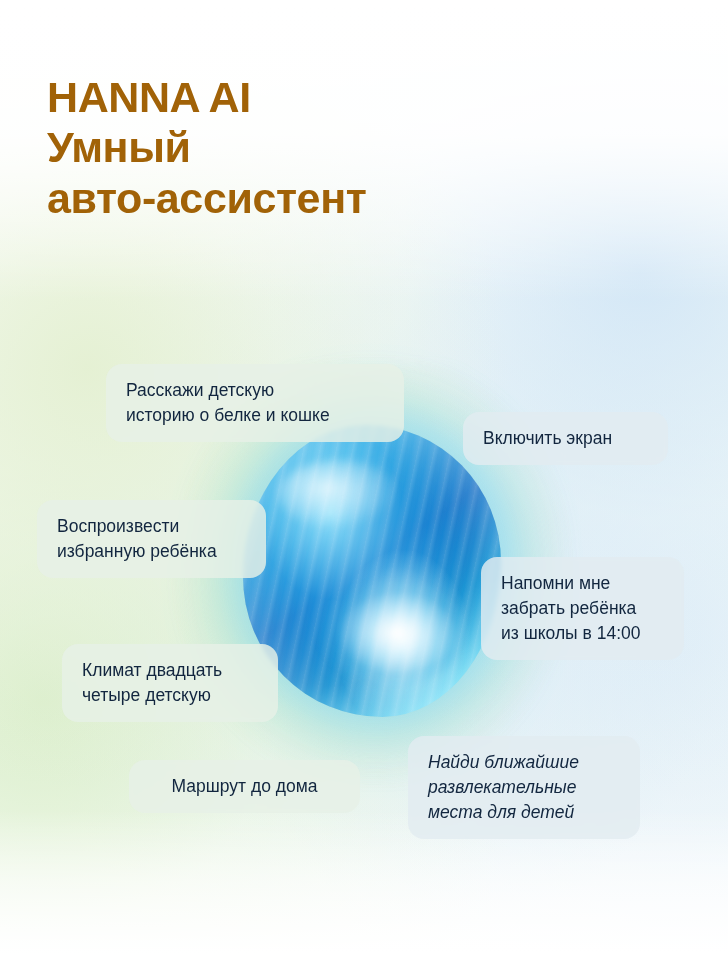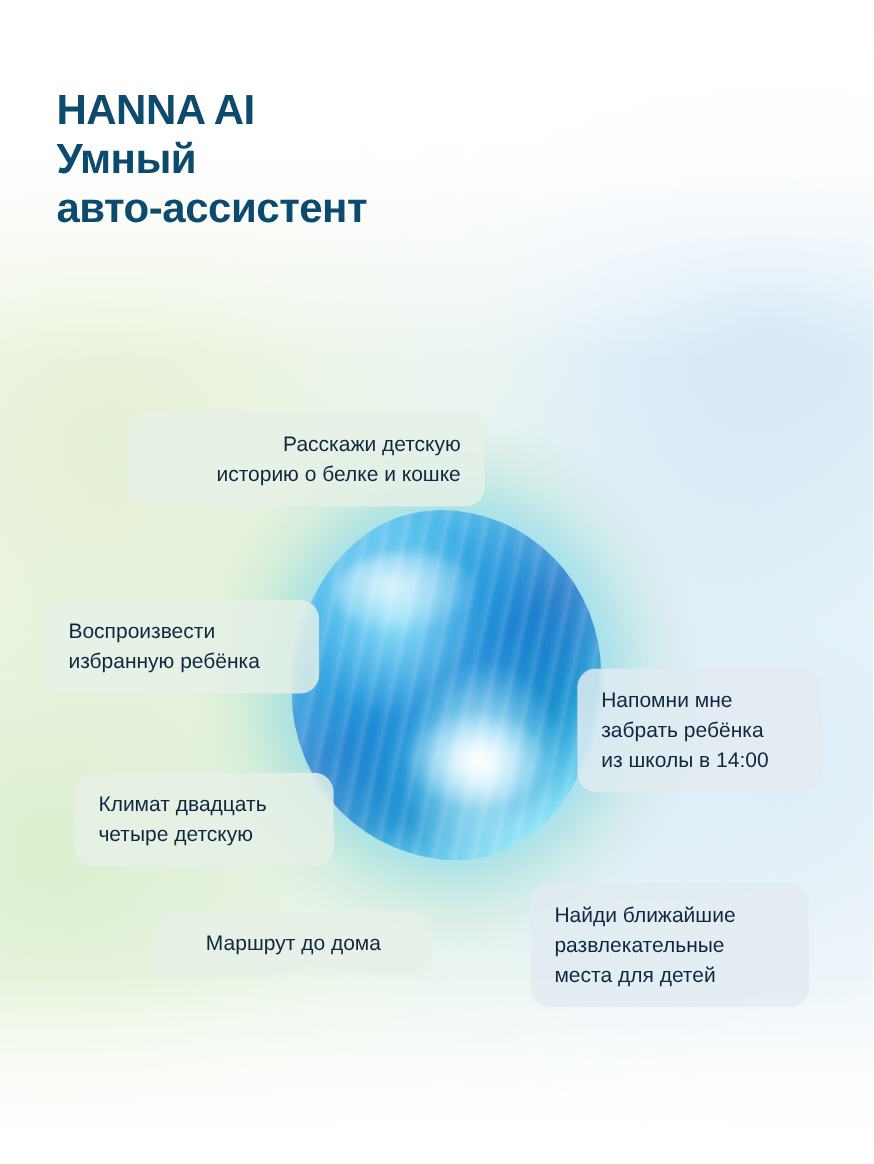--- a/index.html
+++ b/index.html
@@ -46,22 +46,22 @@
     height: 160px;
     background: linear-gradient(0deg, #ffffff 10%, rgba(255,255,255,0.6) 55%, rgba(255,255,255,0) 100%);
   }
 
   
   .headline {
     position: absolute;
     left: 47px;
     top: 72px;
     width: 620px;
-    color: #0c4a6e;
-    font-size: 35px;
+    color: #a16207;
+    font-size: 43px;
     line-height: 1.17;
     font-weight: 700;
     letter-spacing: -0.4px;
     white-space: pre-line;
   }
 
   
   .orb-wrap {
     position: absolute;
     left: 243px;
@@ -138,27 +138,27 @@
     color: #12263f;
     font-size: 17.5px;
     line-height: 1.42;
     font-weight: 400;
     white-space: pre-line;
     backdrop-filter: blur(2px);
   }
   .chip.tint-blue { background: rgba(226,236,240,0.82); }
   .chip.tint-green { background: rgba(231,240,230,0.82); }
 
-  .chip-1 { left: 106px; top: 344px; width: 298px; text-align: right; }
+  .chip-1 { left: 106px; top: 364px; width: 298px; }
   .chip-2 { left: 463px; top: 412px; width: 205px; }
   .chip-3 { left: 37px;  top: 500px; width: 229px; }
   .chip-4 { left: 481px; top: 557px; width: 203px; }
   .chip-5 { left: 62px;  top: 644px; width: 216px; }
   .chip-6 { left: 129px; top: 760px; width: 231px; text-align: center; }
-  .chip-7 { left: 442px; top: 736px; width: 232px; }
+  .chip-7 { left: 408px; top: 736px; width: 232px; font-style: italic; }
 </style>
 </head>
 <body>
 
 <div class="poster">
 
   <div class="bg-layer"></div>
   <div class="bg-top-white"></div>
   <div class="bg-bottom-white"></div>
 
@@ -169,20 +169,21 @@
   <div class="orb-wrap">
     <div class="orb-glow"></div>
     <div class="orb">
       <div class="orb-sheen"></div>
       <div class="orb-swirl"></div>
     </div>
   </div>
 
   <div class="chip chip-1 tint-green">Расскажи детскую
 историю о белке и кошке</div>
+  <div class="chip chip-2 tint-blue">Включить экран</div>
   <div class="chip chip-3 tint-green">Воспроизвести
 избранную ребёнка</div>
   <div class="chip chip-4 tint-blue">Напомни мне
 забрать ребёнка
 из школы в 14:00</div>
   <div class="chip chip-5 tint-green">Климат двадцать
 четыре детскую</div>
   <div class="chip chip-6 tint-green">Маршрут до дома</div>
   <div class="chip chip-7 tint-blue">Найди ближайшие
 развлекательные

